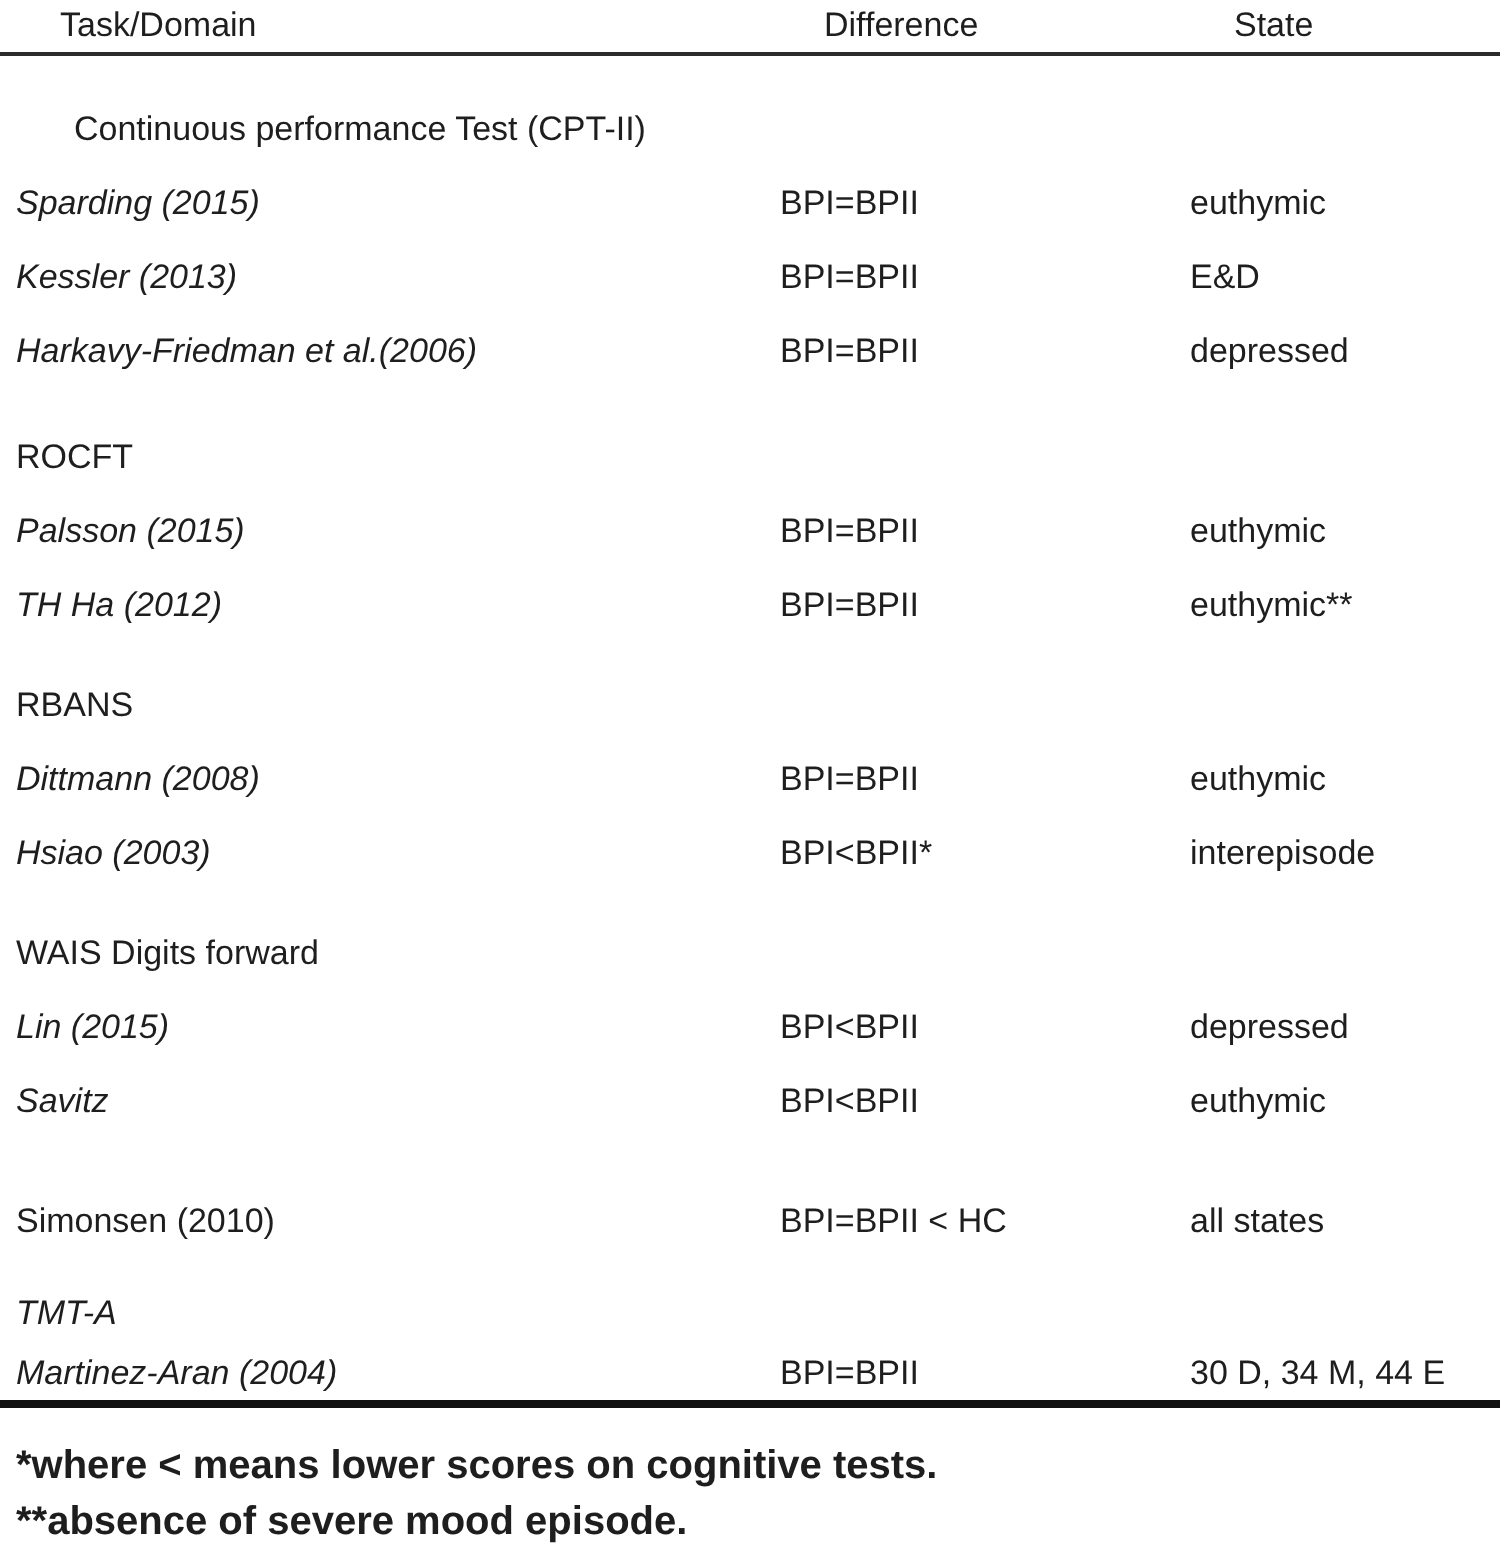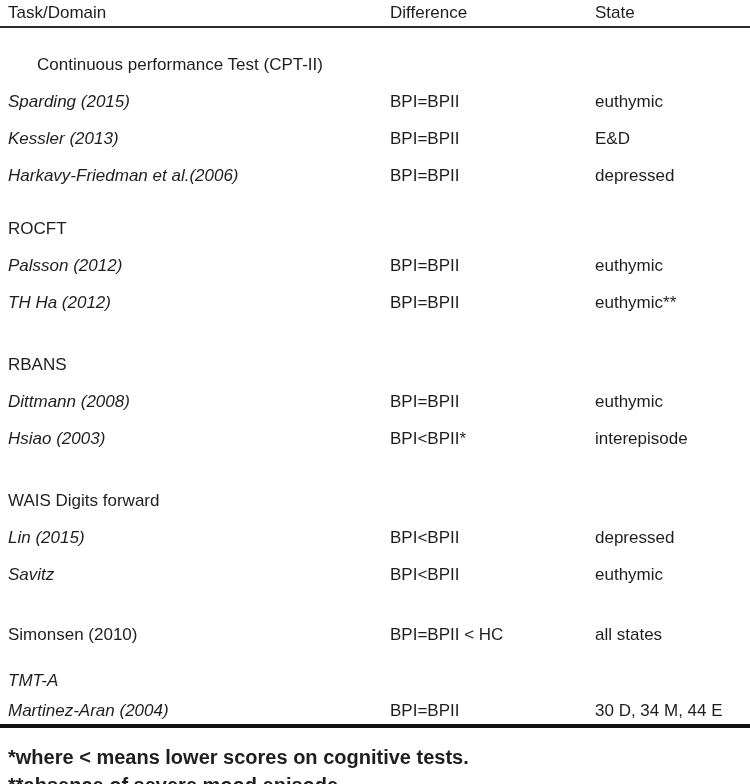--- a/index.html
+++ b/index.html
@@ -18,33 +18,33 @@
     display: grid;
     grid-template-columns: 382px 205px 1fr;
     padding-left: 8px;
   }
   .cell {
     font-size: 17px;
     line-height: 22px;
     white-space: nowrap;
     overflow: visible;
   }
-  .thead { padding-top: 2px; }
+  .thead { padding-top: 2px; margin-left: 22px; }
   .head-rule {
     height: 0;
     border-top: 2px solid #2b2b2b;
     margin-top: 2px;
   }
   
   .row.gap-first   { margin-top: 26px; padding-left: 37px; }
   .row.gap-normal  { margin-top: 15px; }
   .row.gap-sep-sm  { margin-top: 24px; }
   .row.gap-sep-md  { margin-top: 31px; }
   .row.gap-sep-lg  { margin-top: 38px; }
-  .row.gap-sep-xl  { margin-top: 40px; }
+  .row.gap-sep-xl  { margin-top: 28px; }
   .row.gap-tight   { margin-top: 8px; }
   .row.italic .c1  { font-style: italic; }
   .bottom-rule {
     height: 0;
     border-top: 4px solid #111111;
     margin-top: 2px;
   }
   .footnotes { padding-left: 8px; }
   .footnote {
     font-weight: bold;
@@ -87,21 +87,21 @@
         <div class="cell c1">Harkavy-Friedman et al.(2006)</div>
         <div class="cell c2">BPI=BPII</div>
         <div class="cell c3">depressed</div>
       </div>
       <div class="row gap-sep-md">
         <div class="cell c1">ROCFT</div>
         <div class="cell c2"></div>
         <div class="cell c3"></div>
       </div>
       <div class="row gap-normal italic">
-        <div class="cell c1">Palsson (2012)</div>
+        <div class="cell c1">Palsson (2015)</div>
         <div class="cell c2">BPI=BPII</div>
         <div class="cell c3">euthymic</div>
       </div>
       <div class="row gap-normal italic">
         <div class="cell c1">TH Ha (2012)</div>
         <div class="cell c2">BPI=BPII</div>
         <div class="cell c3">euthymic**</div>
       </div>
       <div class="row gap-sep-xl">
         <div class="cell c1">RBANS</div>

